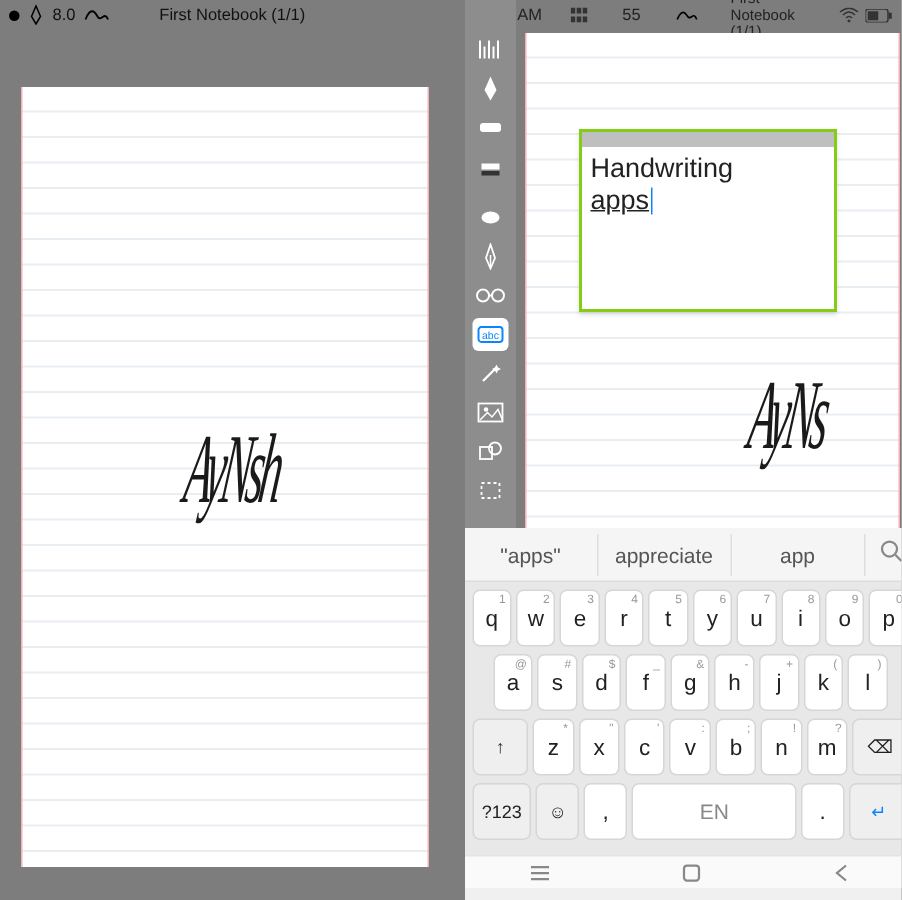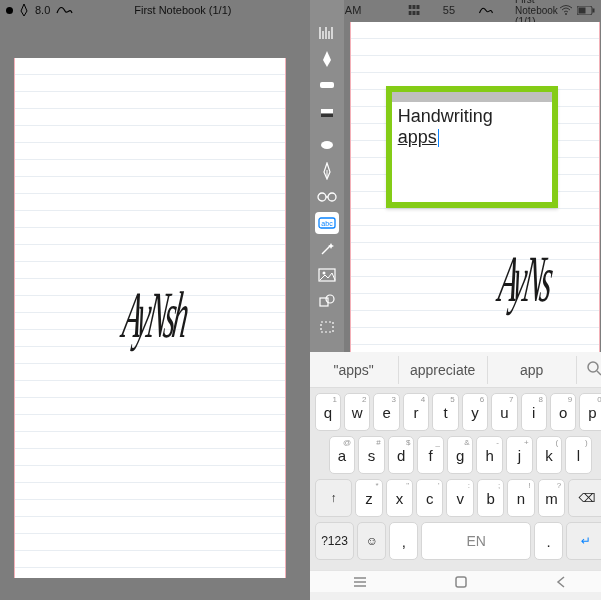--- a/index.html
+++ b/index.html
@@ -4,21 +4,21 @@
 <style>
   * { margin: 0; padding: 0; box-sizing: border-box; font-family: -apple-system, Helvetica, Arial, sans-serif; }
   body { width: 601px; height: 600px; overflow: hidden; background: #fff; }
   .wrap { display: flex; width: 601px; height: 600px; }
   .pane { width: 320px; height: 600px; background: #7d7d7d; position: relative; overflow: hidden; }
   .pane.right { width: 301px; }
 
   
   .status { height: 20px; display: flex; align-items: center; font-size: 11px; color: #111; padding: 0 6px; position: relative; }
   .status .left, .status .mid, .status .rgt { display: flex; align-items: center; gap: 5px; }
-  .status .mid { position: absolute; left: 50%; transform: translateX(-50%); margin-left: 28px; }
+  .status .mid { position: absolute; left: 50%; transform: translateX(-50%); }
   .status .rgt { position: absolute; right: 6px; }
   .dot { width: 7px; height: 7px; background: #000; border-radius: 50%; display: inline-block; }
   .pen-ic svg, .ic svg { display: block; }
 
   
   .paper { position: absolute; left: 14px; top: 58px; width: 272px; height: 520px; background: #fff; }
   .pane.right .paper { left: 40px; top: 22px; width: 250px; height: 330px; }
   .lines { position: absolute; inset: 0; background-image:
     linear-gradient(to bottom, transparent 0, transparent 16px, #e8edf2 16px, #e8edf2 17px);
     background-size: 100% 17px; }
@@ -28,21 +28,21 @@
   .hand { position: absolute; left: 110px; top: 240px; font-family: "Segoe Script", cursive; font-size: 30px; letter-spacing: -3px; font-style: italic; transform: skewX(-8deg) scaleY(2.2); color: #1a1a1a; }
   .pane.right .hand { left: 150px; top: 240px; }
 
   
   .vtool { position: absolute; left: 0; top: 0; width: 34px; height: 352px; background: #8d8d8d; display: flex; flex-direction: column; align-items: center; gap: 4px; padding-top: 22px; }
   .vtool .t { width: 24px; height: 22px; display: flex; align-items: center; justify-content: center; border-radius: 4px; }
   .vtool .t.hi { background: #fff; }
   .vtool svg { display: block; }
 
   
-  .note { position: absolute; left: 76px; top: 86px; width: 172px; height: 122px; background: #fff; border: 6px solid #84cc16; box-shadow: 0 2px 3px rgba(0,0,0,0.12); }
+  .note { position: absolute; left: 76px; top: 86px; width: 172px; height: 122px; background: #fff; border: 2px solid #84cc16; box-shadow: 0 2px 3px rgba(0,0,0,0.12); }
   .note .grip { height: 10px; background: #bfbfbf; }
   .note .txt { padding: 4px 6px; font-size: 18px; color: #222; line-height: 1.15; }
   .note .txt .ul { text-decoration: underline; }
   .caret { display: inline-block; width: 1px; height: 18px; background: #0a84ff; vertical-align: text-bottom; margin-left: 1px; }
 
   
   .kbwrap { position: absolute; left: 0; bottom: 0; width: 301px; height: 248px; background: #f0f0f0; }
   .sugg { height: 36px; display: flex; align-items: center; background: #f5f5f5; border-bottom: 1px solid #ddd; }
   .sugg .s { flex: 1; text-align: center; font-size: 14px; color: #555; border-right: 1px solid #ddd; padding: 6px 0; }
   .sugg .s:last-of-type { border-right: none; }

